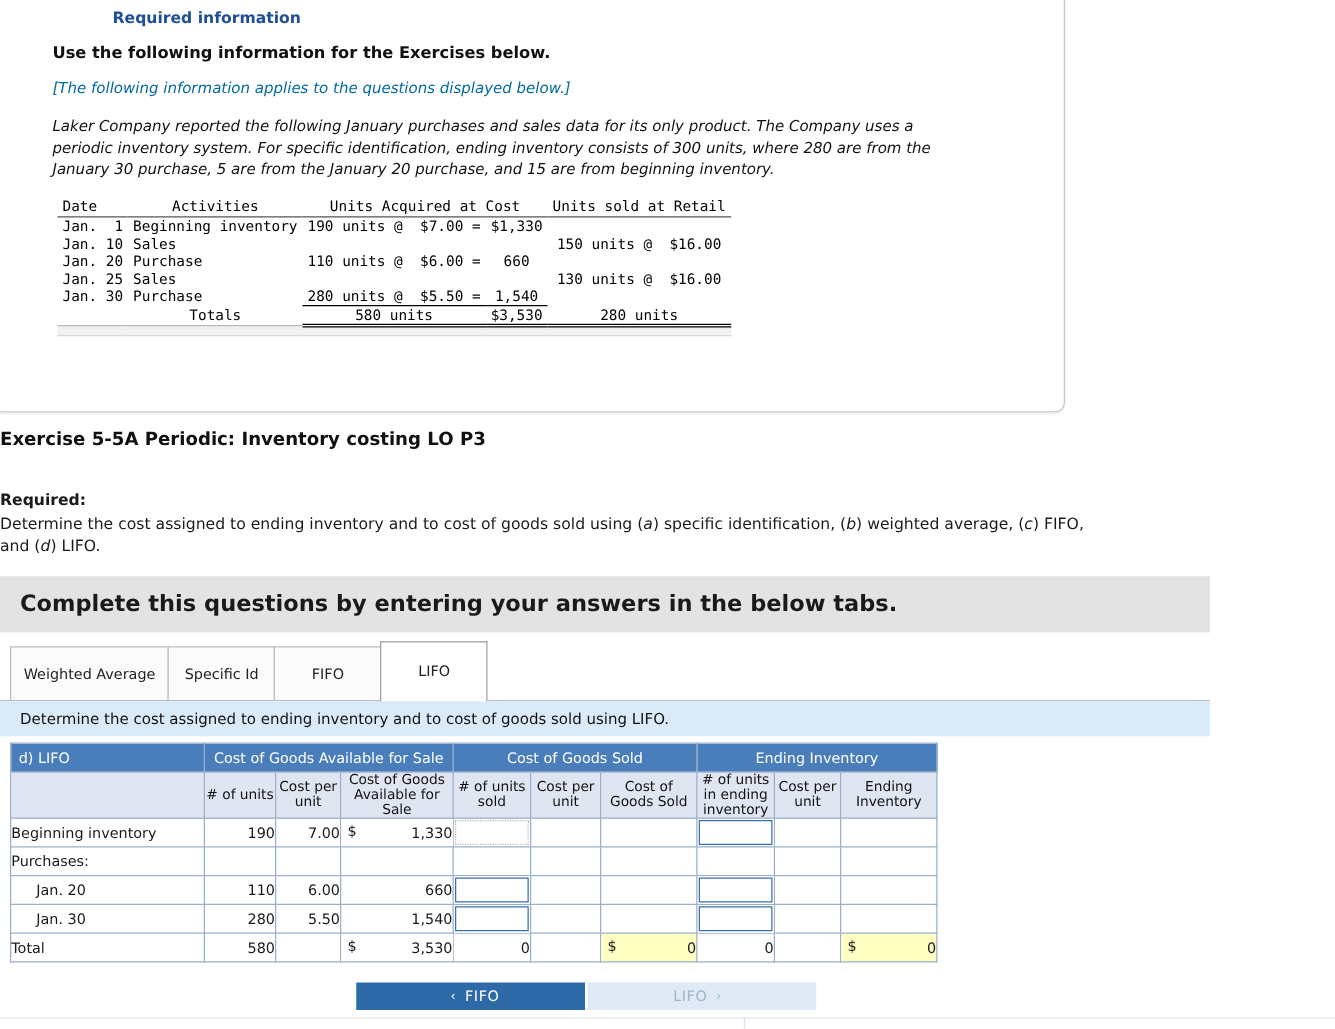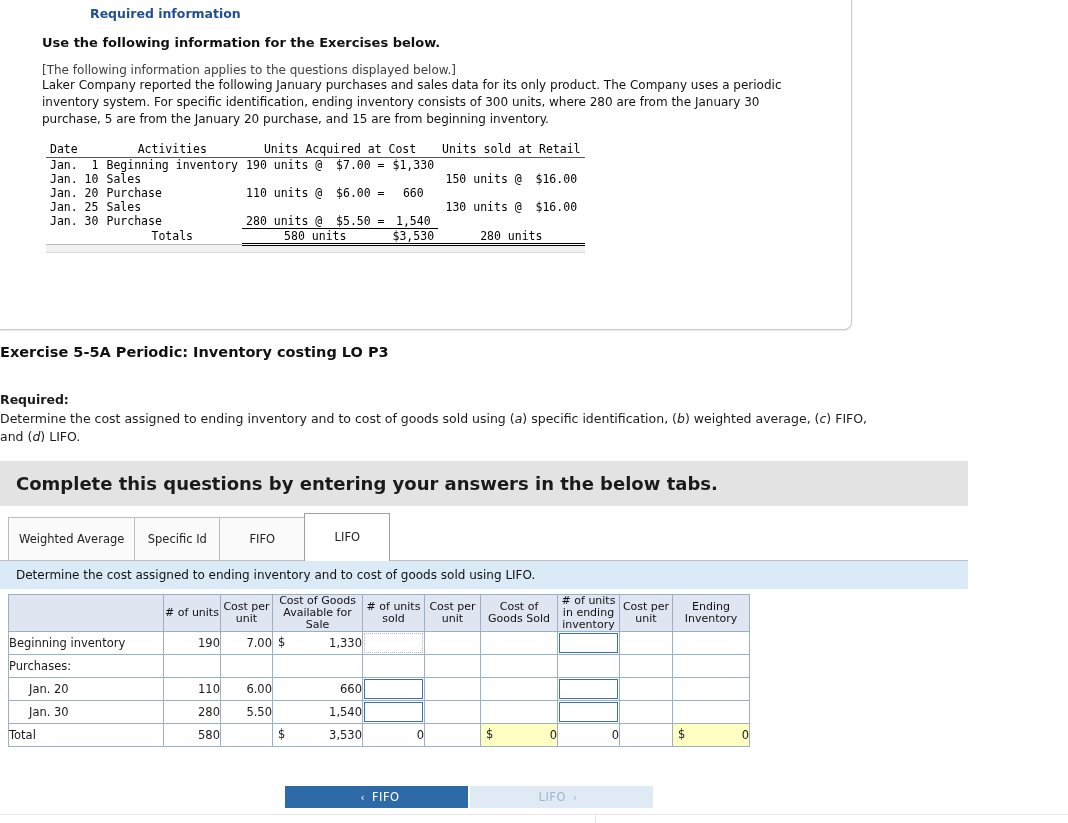--- a/index.html
+++ b/index.html
@@ -39,29 +39,32 @@
     margin-bottom: 14px;
     margin-left: 48px;
   }
   .req-heading {
     font-weight: bold;
     font-size: 13px;
     margin-bottom: 13px;
     color: #111;
   }
   .req-italic {
+    font-style: italic;
     font-size: 12px;
-    color: #404040;
+    margin-bottom: 16px;
+    color: #0369a1;
   }
   .req-para {
     font-size: 12px;
     line-height: 17px;
     max-width: 740px;
     margin-bottom: 14px;
     color: #111;
+    font-style: italic;
   }
   
   .mono-table {
     font-family: "DejaVu Sans Mono", monospace;
     font-size: 11.5px;
     color: #000;
     border-collapse: collapse;
     margin-left: 4px;
   }
   .mono-table td, .mono-table th {
@@ -417,20 +420,26 @@
       <col style="width:52px">
       <col style="width:90px">
       <col style="width:62px">
       <col style="width:56px">
       <col style="width:77px">
       <col style="width:62px">
       <col style="width:53px">
       <col style="width:77px">
     </colgroup>
     <tbody>
+        <tr>
+      <th class="hdr" style="text-align:left;padding-left:6px;">d) LIFO</th>
+      <th class="hdr" colspan="3">Cost of Goods Available for Sale</th>
+      <th class="hdr" colspan="3">Cost of Goods Sold</th>
+      <th class="hdr" colspan="3">Ending Inventory</th>
+    </tr>
     <tr>
       <th class="hdr2" style="background:#dfe5f1;"></th>
       <th class="hdr2"># of units</th>
       <th class="hdr2">Cost per unit</th>
       <th class="hdr2">Cost of Goods Available for Sale</th>
       <th class="hdr2"># of units sold</th>
       <th class="hdr2">Cost per unit</th>
       <th class="hdr2">Cost of Goods Sold</th>
       <th class="hdr2"># of units in ending inventory</th>
       <th class="hdr2">Cost per unit</th>

